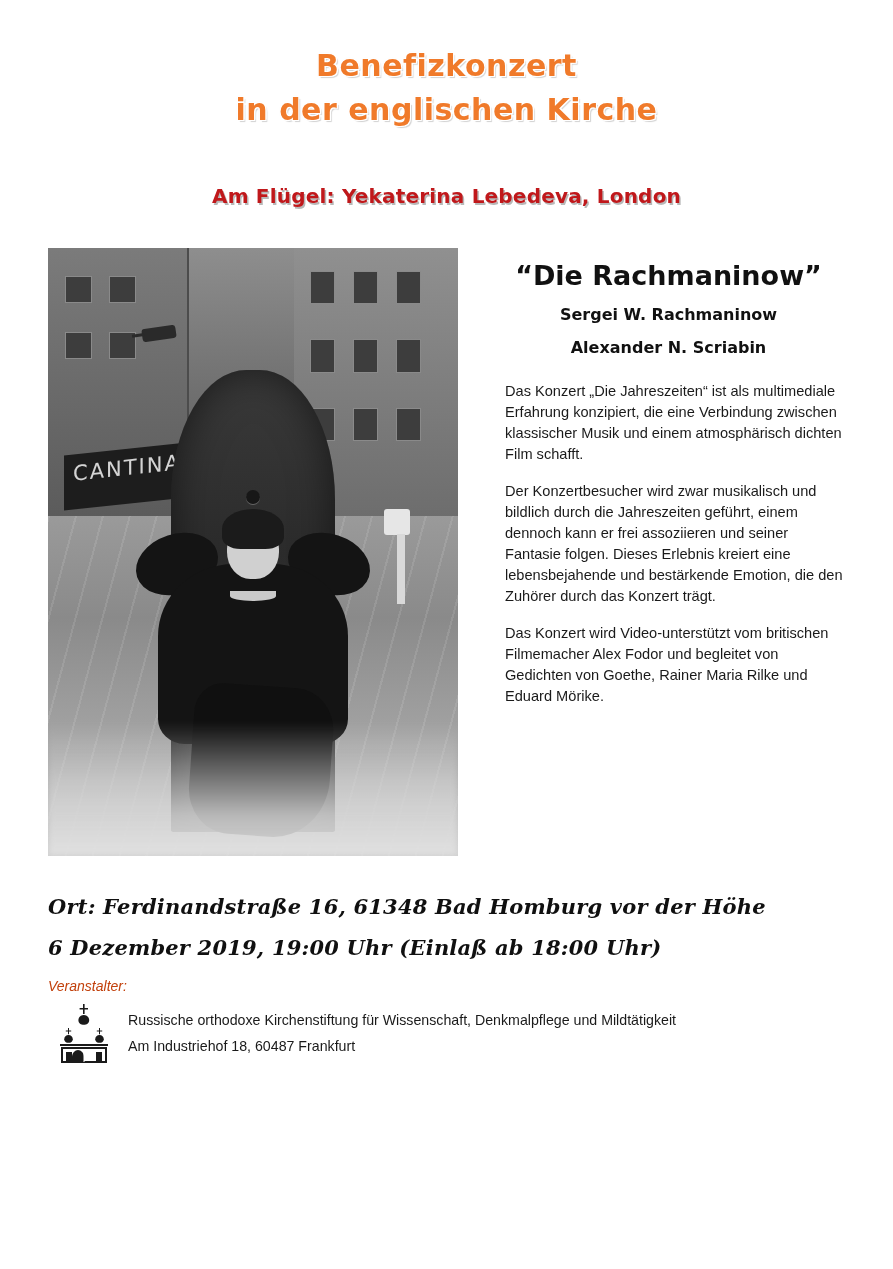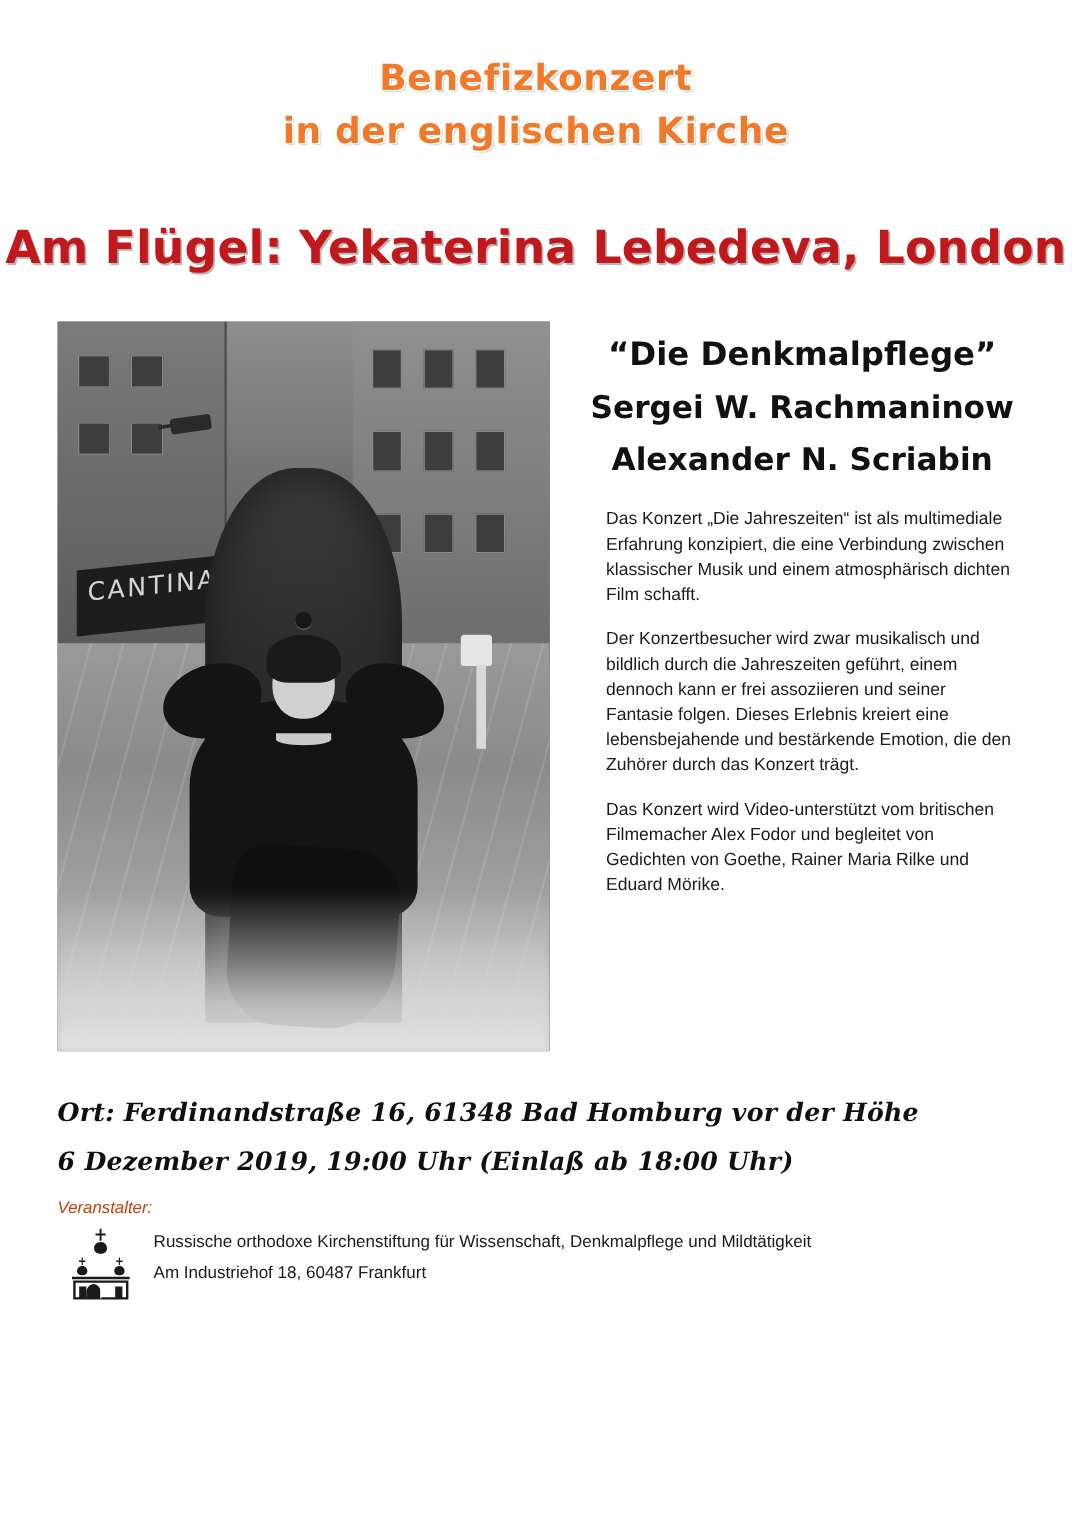--- a/index.html
+++ b/index.html
@@ -42,21 +42,21 @@
        1.2px  1.2px 0 #ffffff,
        0 0 2px #d8d8d8,
        2px 2px 1px rgba(0,0,0,0.18);
   }
 
   .subtitle {
     margin-top: 52px;
     text-align: center;
     font-family: "DejaVu Sans", sans-serif;
     font-weight: bold;
-    font-size: 38px;
+    font-size: 20px;
     color: #c0181b;
     text-shadow: 1.5px 1.5px 0 rgba(0,0,0,0.28);
     letter-spacing: 0.2px;
   }
 
   
   .main {
     margin-top: 40px;
     display: flex;
     align-items: flex-start;
@@ -230,21 +230,21 @@
     font-family: "DejaVu Sans", sans-serif;
     font-weight: bold;
     font-size: 27px;
     color: #111;
     margin-top: 12px;
   }
   .composer {
     text-align: center;
     font-family: "DejaVu Sans", sans-serif;
     font-weight: bold;
-    font-size: 26px;
+    font-size: 16px;
     color: #111;
     margin-top: 14px;
   }
   .body-text {
     margin-top: 24px;
   }
   .body-text p {
     margin: 0 0 16px 13px;
     font-family: "Liberation Sans", sans-serif;
     font-size: 14.6px;
@@ -269,21 +269,21 @@
   .organizer-label {
     font-family: "Liberation Sans", sans-serif;
     font-size: 14px;
     color: #c2410c;
     margin-top: 18px;
     margin-bottom: 8px;
     font-style: italic;
   }
   .organizer {
     display: flex;
-    align-items: flex-start;
+    align-items: center;
   }
   .org-logo {
     flex: 0 0 72px;
     width: 72px;
     height: 62px;
     position: relative;
   }
   .org-text {
     padding-left: 8px;
   }
@@ -342,21 +342,21 @@
         <div class="ph-person-body"></div>
         <div class="ph-person-head"></div>
         <div class="ph-person-hair"></div>
         <div class="ph-necklace"></div>
         <div class="ph-person-legs"></div>
         <div class="ph-blur"></div>
       </div>
     </div>
 
     <div class="text-col">
-      <div class="work-title">“Die Denkmalpflege”</div>
+      <div class="work-title">“Die Rachmaninow”</div>
       <div class="composer">Sergei W. Rachmaninow</div>
       <div class="composer">Alexander N. Scriabin</div>
 
       <div class="body-text">
         <p>Das Konzert „Die Jahreszeiten“ ist als multimediale Erfahrung konzipiert, die eine Verbindung zwischen klassischer Musik und einem atmosphärisch dichten Film schafft.</p>
         <p>Der Konzertbesucher wird zwar musikalisch und bildlich durch die Jahreszeiten geführt, einem dennoch kann er frei assoziieren und seiner Fantasie folgen. Dieses Erlebnis kreiert eine lebensbejahende und bestärkende Emotion, die den Zuhörer durch das Konzert trägt.</p>
         <p>Das Konzert wird Video-unterstützt vom britischen Filmemacher Alex Fodor und begleitet von Gedichten von Goethe, Rainer Maria Rilke und Eduard Mörike.</p>
       </div>
     </div>
 

